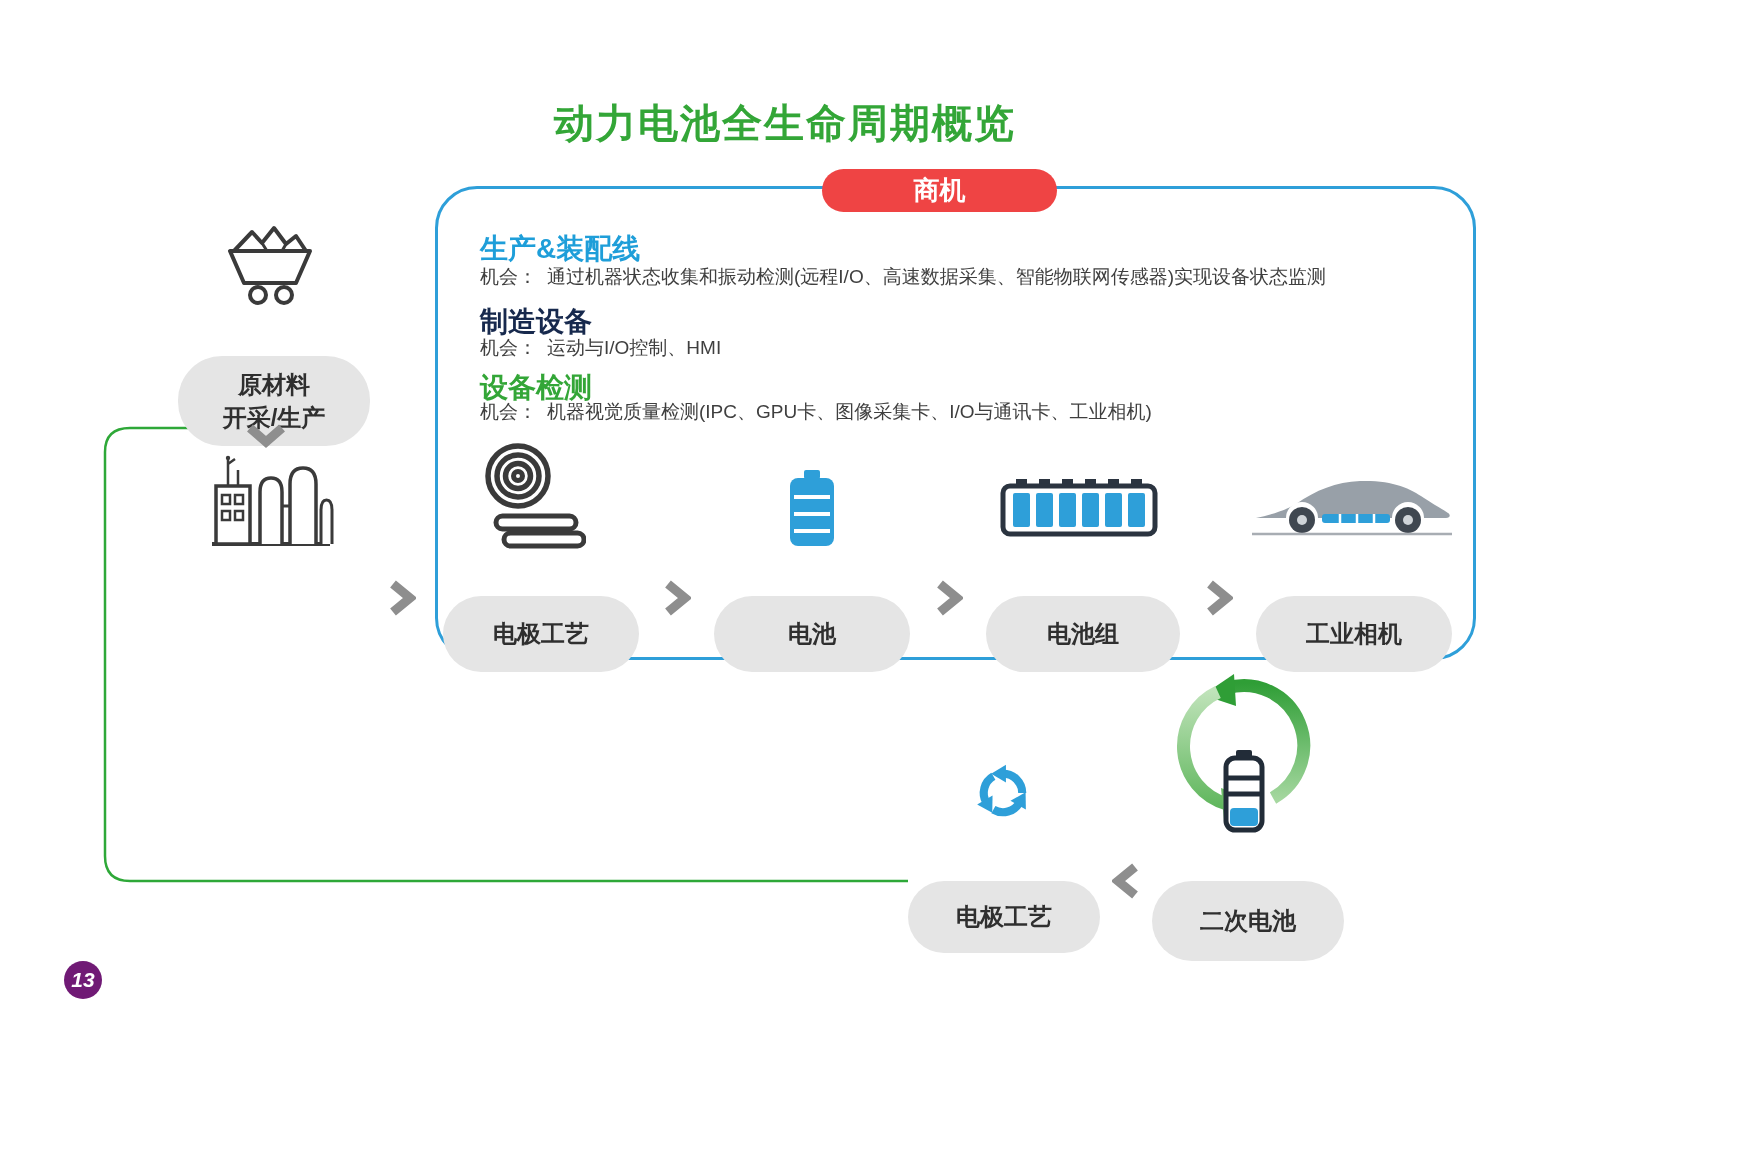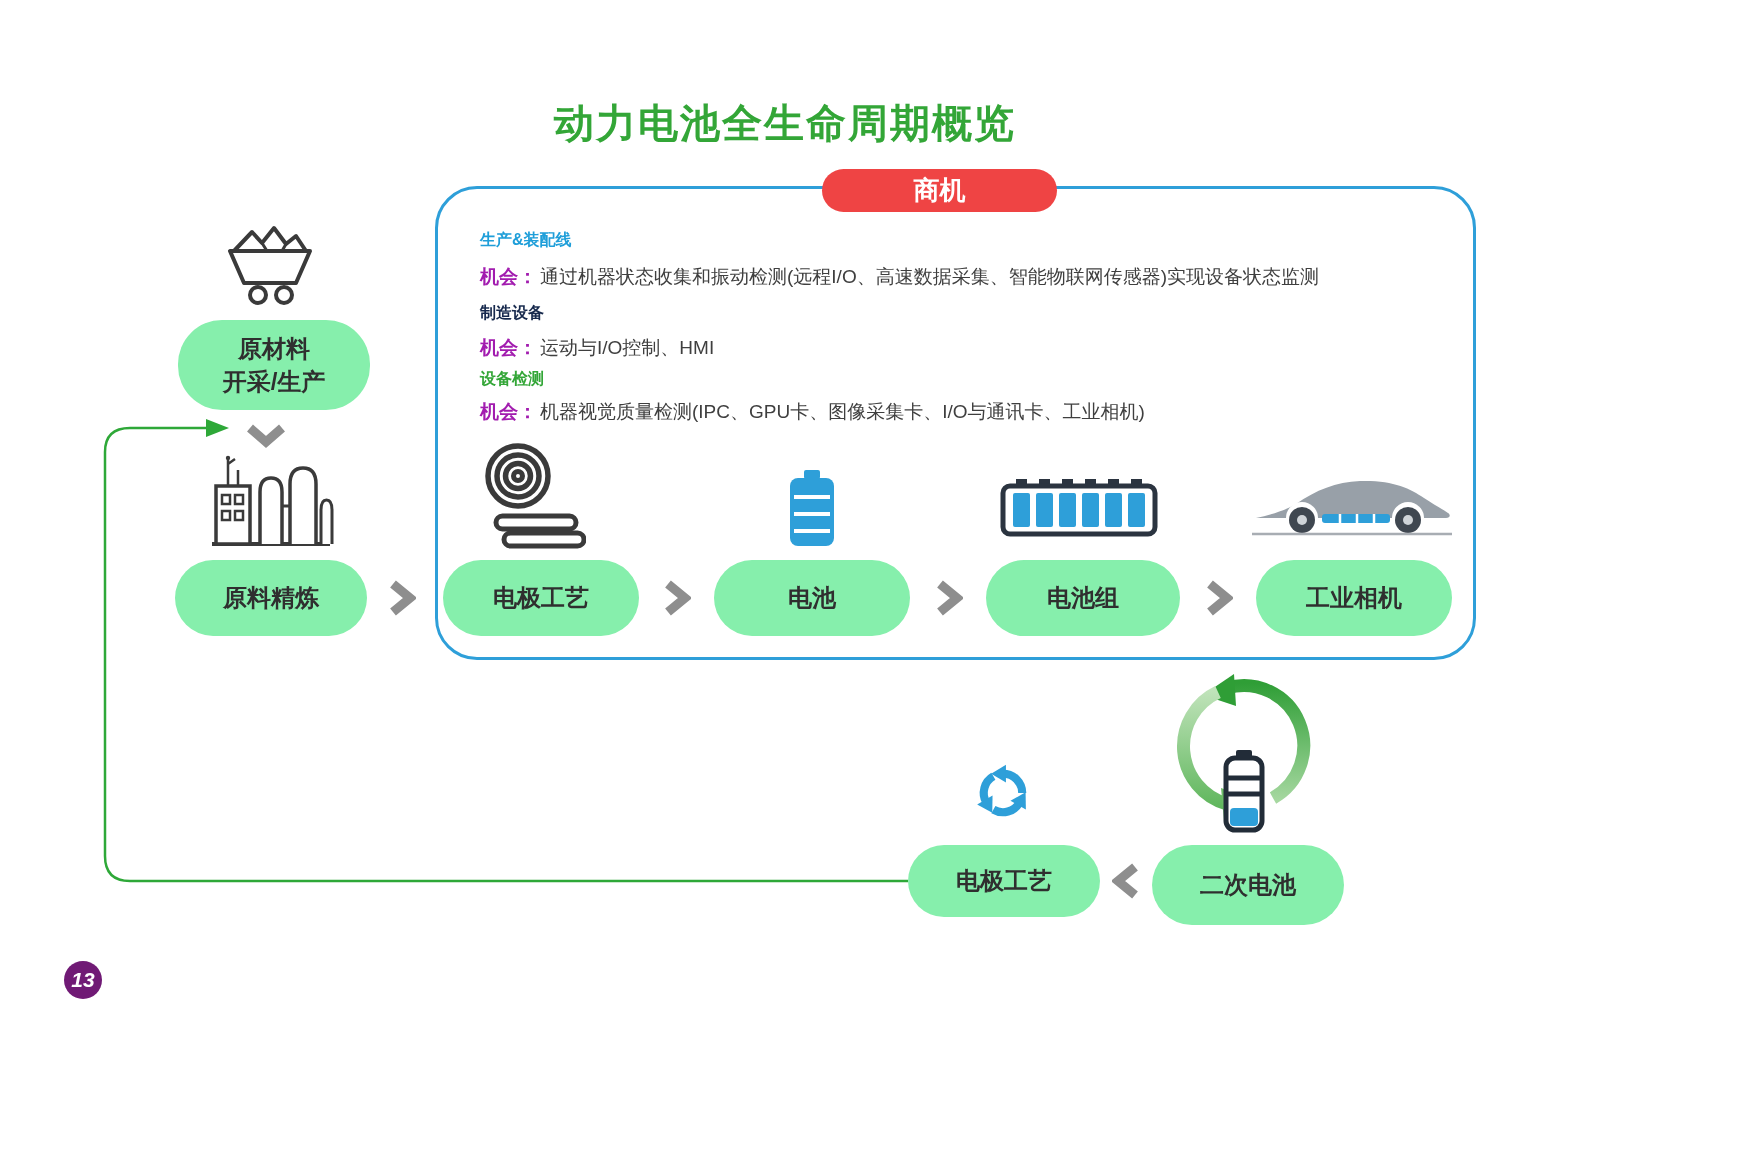--- a/index.html
+++ b/index.html
@@ -6,27 +6,27 @@
   .page{position:relative;width:1764px;height:1172px;background:#ffffff;overflow:hidden;
         font-family:"Liberation Sans","DejaVu Sans",sans-serif;color:#3f3f3f;}
   .title{position:absolute;top:96px;left:785px;transform:translateX(-50%);
          font-size:40px;font-weight:800;color:#33a637;letter-spacing:2px;white-space:nowrap;}
   
   .opp-box{position:absolute;left:435px;top:186px;width:1035px;height:468px;
            border:3px solid #2e9fd9;border-radius:42px;background:#fff;}
   .opp-tab{position:absolute;left:822px;top:169px;width:235px;height:43px;background:#ef4444;
            border-radius:22px;color:#fff;font-size:26px;font-weight:700;
            display:flex;align-items:center;justify-content:center;z-index:3;}
-  .sec-h{position:absolute;left:480px;font-size:16px;font-weight:800;white-space:nowrap;z-index:2;}
+  .sec-h{position:absolute;left:480px;font-size:28px;font-weight:800;white-space:nowrap;z-index:2;}
   .sec-h.c-blue{color:#1e9ed9;} .sec-h.c-navy{color:#17294d;} .sec-h.c-green{color:#33a637;}
   .opp-line{position:absolute;left:480px;width:965px;font-size:19px;color:#3f3f3f;white-space:nowrap;z-index:2;}
-  .opp-label{font-weight:700;color:#a21caf;margin-right:3px;}
+  .opp-label{font-weight:400;color:#404040;margin-right:10px;}
   
-  .pill{position:absolute;background:#86efac;border-radius:44px;display:flex;align-items:center;
-        justify-content:center;font-size:24px;font-weight:700;color:#2f2f2f;z-index:2;text-align:center;}
+  .pill{position:absolute;background:#e5e5e5;border-radius:44px;display:flex;align-items:center;
+        justify-content:center;font-size:24px;font-weight:700;color:#2f2f2f;z-index:2;text-align:center;margin-top:36px;}
   .pill.two-line{flex-direction:column;line-height:33px;}
   
   .ic{position:absolute;z-index:2;}
   .badge{position:absolute;left:64px;top:961px;width:38px;height:38px;border-radius:50%;
          background:#701a75;color:#fff;display:flex;align-items:center;justify-content:center;
          font-size:21px;font-weight:700;font-style:italic;z-index:2;}
   .overlay{position:absolute;left:0;top:0;width:1764px;height:1172px;z-index:1;pointer-events:none;}
 </style>
 </head>
 <body>
@@ -83,21 +83,20 @@
     <rect x="14" y="47" width="8" height="9" fill="none" stroke="#3a3a3a" stroke-width="2.5"></rect>
     <rect x="27" y="47" width="8" height="9" fill="none" stroke="#3a3a3a" stroke-width="2.5"></rect>
     <rect x="14" y="63" width="8" height="9" fill="none" stroke="#3a3a3a" stroke-width="2.5"></rect>
     <rect x="27" y="63" width="8" height="9" fill="none" stroke="#3a3a3a" stroke-width="2.5"></rect>
     <path d="M52,96 V44 Q52,30 63,30 Q74,30 74,44 V96" fill="#fff" stroke="#3a3a3a" stroke-width="3.5"></path>
     <path d="M82,96 V36 Q82,20 95,20 Q108,20 108,36 V96" fill="#fff" stroke="#3a3a3a" stroke-width="3.5"></path>
     <path d="M74,58 H82" stroke="#3a3a3a" stroke-width="3"></path>
     <path d="M113,96 V62 Q113,52 118.5,52 Q124,52 124,62 V96" fill="#fff" stroke="#3a3a3a" stroke-width="3"></path>
   </svg>
 
-  <div class="pill" style="left:175px;top:560px;width:192px;height:76px">原料精炼</div>
 
   <svg class="ic" style="left:388px;top:580px;width:28px;height:36px" viewBox="0 0 28 36">
     <path d="M5 4 L22 18 L5 32" fill="none" stroke="#8e8e8e" stroke-width="9"></path>
   </svg>
 
   <svg class="ic" style="left:478px;top:440px;width:108px;height:110px" viewBox="0 0 108 110">
     <circle cx="40" cy="36" r="30" fill="none" stroke="#3a3a3a" stroke-width="5.5"></circle>
     <circle cx="40" cy="36" r="21" fill="none" stroke="#3a3a3a" stroke-width="5.5"></circle>
     <circle cx="40" cy="36" r="12.5" fill="none" stroke="#3a3a3a" stroke-width="5.5"></circle>
     <circle cx="40" cy="36" r="4.5" fill="none" stroke="#3a3a3a" stroke-width="5"></circle>

